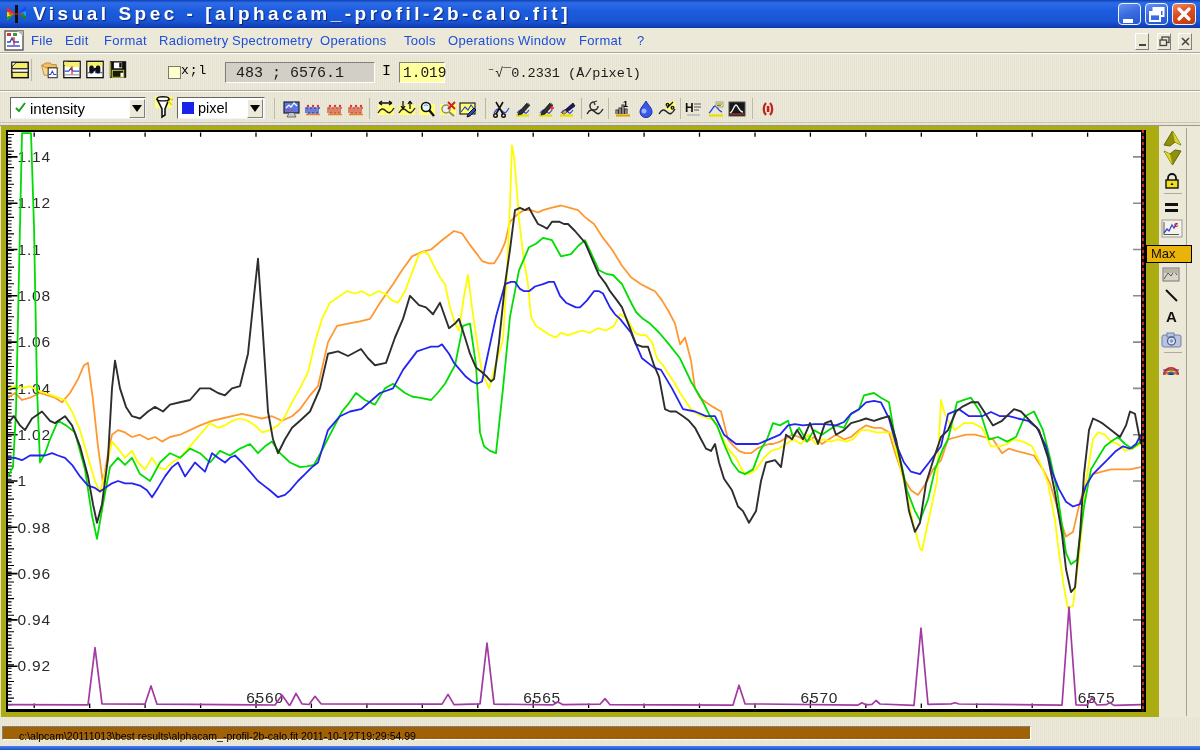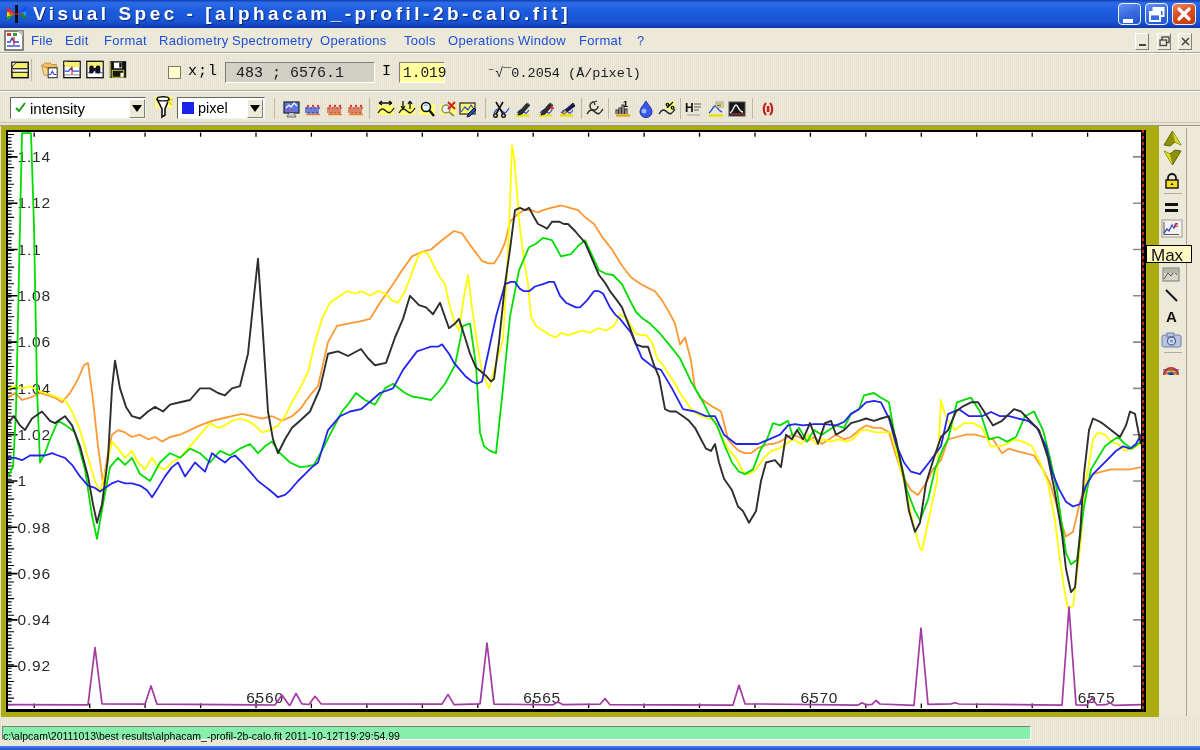--- a/index.html
+++ b/index.html
@@ -20,23 +20,23 @@
 .cbtn{background:#ece9d8;border-top:1.5px solid #fff;border-left:1.5px solid #fff;border-bottom:1.5px solid #808080;border-right:1.5px solid #808080;
  display:flex;align-items:center;justify-content:center}
 .arrow-down{width:0;height:0;border-left:5px solid transparent;border-right:5px solid transparent;border-top:7px solid #000}
 .mono{font-family:"Liberation Mono",monospace}
 .plotolive{left:1px;top:126px;width:1158px;height:591px;background:#abab12}
 .plotblack{left:6px;top:130px;width:1140px;height:582px;background:#000}
 .rightpanel{left:1159px;top:126px;width:41px;height:591px;background:#ece9d8}
 .mdibtn{top:33px;width:14px;height:17px;background:#ece9d8;
  border-top:1.5px solid #fff;border-left:1.5px solid #fff;border-bottom:1.5px solid #808080;border-right:1.5px solid #808080;
  color:#333;text-align:center}
-.statusbox{left:2px;top:726px;width:1029px;height:14px;background:#86efac;
+.statusbox{left:2px;top:726px;width:1029px;height:14px;background:#a16207;
  border-top:1.5px solid #808080;border-left:1.5px solid #808080;border-bottom:1.5px solid #fff;border-right:1.5px solid #fff;
- font-size:10.5px;color:#000;padding-left:0;padding-top:2.5px}
+ font-size:10.5px;color:#000;padding-left:16px;padding-top:2.5px}
 .bluestrip{left:0;top:746px;width:1200px;height:4px;background:linear-gradient(180deg,#4a80f0,#1e50c8)}
 .dither{background-image:repeating-linear-gradient(0deg,rgba(255,255,255,.07) 0 1px,transparent 1px 2px),
  repeating-linear-gradient(90deg,rgba(180,170,140,.12) 0 1px,transparent 1px 2px)}
 </style></head><body class="dither">
 <div class="abs titlebar"></div>
 <svg class="abs" style="left:6px;top:4px" width="21" height="20" viewBox="0 0 21 20">
     <rect x="9" y="1" width="3" height="18" fill="#111"></rect>
     <polygon points="9,10 1,3 1,8" fill="#ff2020"></polygon>
     <polygon points="9,10 1,8 1,13" fill="#ffd800"></polygon>
     <polygon points="9,10 1,13 1,17" fill="#20a020"></polygon>
@@ -125,27 +125,27 @@
   </svg>
 <svg class="abs" style="left:109px;top:60px" width="18" height="19" viewBox="0 0 22 22">
     <rect x="1.5" y="1.5" width="19" height="19" fill="#101010" stroke="#000" stroke-width="1"></rect>
     <rect x="6" y="2.5" width="10" height="7" fill="#fff"></rect>
     <rect x="12.5" y="3" width="3" height="5.5" fill="#101010"></rect>
     <rect x="4" y="12" width="14" height="8.5" fill="#18180a" stroke="#c8c840" stroke-width="1.2"></rect>
     <rect x="14" y="15" width="3.5" height="5" fill="#fff"></rect>
     <path d="M2 2 v18" stroke="#c8c840" stroke-width="1"></path>
   </svg>
 <div class="abs" style="left:168px;top:66px;width:13px;height:13px;background:#ffffcc;border:1.5px solid #7a7a6a"></div>
-<div class="abs mono" style="left:188px;top:63px;font-size:15px;letter-spacing:1px">x;l</div>
+<div class="abs mono" style="left:181px;top:63px;font-size:13px;letter-spacing:1px">x;l</div>
 <div class="abs field" style="left:225px;top:62px;width:150px;height:21px;background:#d2cfc6"></div>
 <div class="abs mono" style="left:236px;top:65px;font-size:15px;color:#1a1a1a">483 ; 6576.1</div>
 <div class="abs mono" style="left:382px;top:63px;font-size:15px">I</div>
 <div class="abs field" style="left:399px;top:62px;width:46px;height:21px;background:#ffff9e"></div>
 <div class="abs mono" style="left:403px;top:65px;font-size:14.5px;color:#1a1a1a">1.019</div>
-<div class="abs mono" style="left:487px;top:64px;font-size:13.5px;color:#1a1a1a">⁻√‾0.2054 (Å/pixel)</div>
+<div class="abs mono" style="left:487px;top:64px;font-size:13.5px;color:#1a1a1a">⁻√‾0.2331 (Å/pixel)</div>
 <div class="abs sepline sep-a" style="top:90px;height:1px"></div>
 <div class="abs sepline sep-b" style="top:91px;height:1px"></div>
 <div class="abs combo" style="left:10px;top:97px;width:136px;height:22px"></div>
 <svg class="abs" style="left:14px;top:101px" width="13" height="13" viewBox="0 0 13 13">
     <path d="M2 7l3 3 6-8" stroke="#18a018" stroke-width="2" fill="none"></path>
   </svg>
 <div class="abs" style="left:30px;top:99.5px;font-size:15px">intensity</div>
 <div class="abs cbtn" style="left:128.5px;top:98.5px;width:16px;height:19px">
     <div class="arrow-down"></div>
   </div>
@@ -340,21 +340,21 @@
   </svg>
 <div class="abs" style="left:1164px;top:193px;width:18px;height:1px;background:#b0ac9c"></div>
 <div class="abs" style="left:1165px;top:203px;width:13px;height:3px;background:#111"></div>
 <div class="abs" style="left:1165px;top:208.5px;width:13px;height:3px;background:#111"></div>
 <svg class="abs" style="left:1161px;top:219px" width="22" height="19" viewBox="0 0 22 19">
     <rect x="1" y="1" width="20" height="17" fill="#f4f2ea" stroke="#999" stroke-width="1"></rect>
     <path d="M3 14 l3-4 2 2 3-6 2 3 3-5" stroke="#3048d0" stroke-width="1.3" fill="none"></path>
     <path d="M3 15.5h15M3 3v13" stroke="#555" stroke-width="1"></path>
     <text x="13" y="8" font-size="8" font-weight="bold" fill="#e01010">c</text>
   </svg>
-<div class="abs" style="left:1146px;top:245px;width:46px;height:18px;background:#fef9c3;border:1px solid #000;font-size:17px;color:#111;padding-left:4px">Max</div>
+<div class="abs" style="left:1146px;top:245px;width:46px;height:18px;background:#eab308;border:1px solid #000;font-size:13px;color:#111;padding-left:4px">Max</div>
 <svg class="abs" style="left:1162px;top:267px" width="18" height="15" viewBox="0 0 18 15">
     <rect x="1" y="1" width="16" height="13" fill="#d8d4c8" stroke="#777" stroke-width="1"></rect>
     <path d="M2 12 L6 6 9 9 12 4 15 8" stroke="#555" stroke-width="1" fill="none"></path>
     <rect x="2" y="2" width="14" height="4" fill="#b8b4a8"></rect>
   </svg>
 <svg class="abs" style="left:1164px;top:288px" width="15" height="15" viewBox="0 0 15 15">
     <path d="M2 2L13 13" stroke="#111" stroke-width="2"></path>
   </svg>
 <div class="abs" style="left:1166px;top:308px;font-size:15px;font-weight:bold;color:#111">A</div>
 <svg class="abs" style="left:1161px;top:332px" width="21" height="16" viewBox="0 0 21 16">

